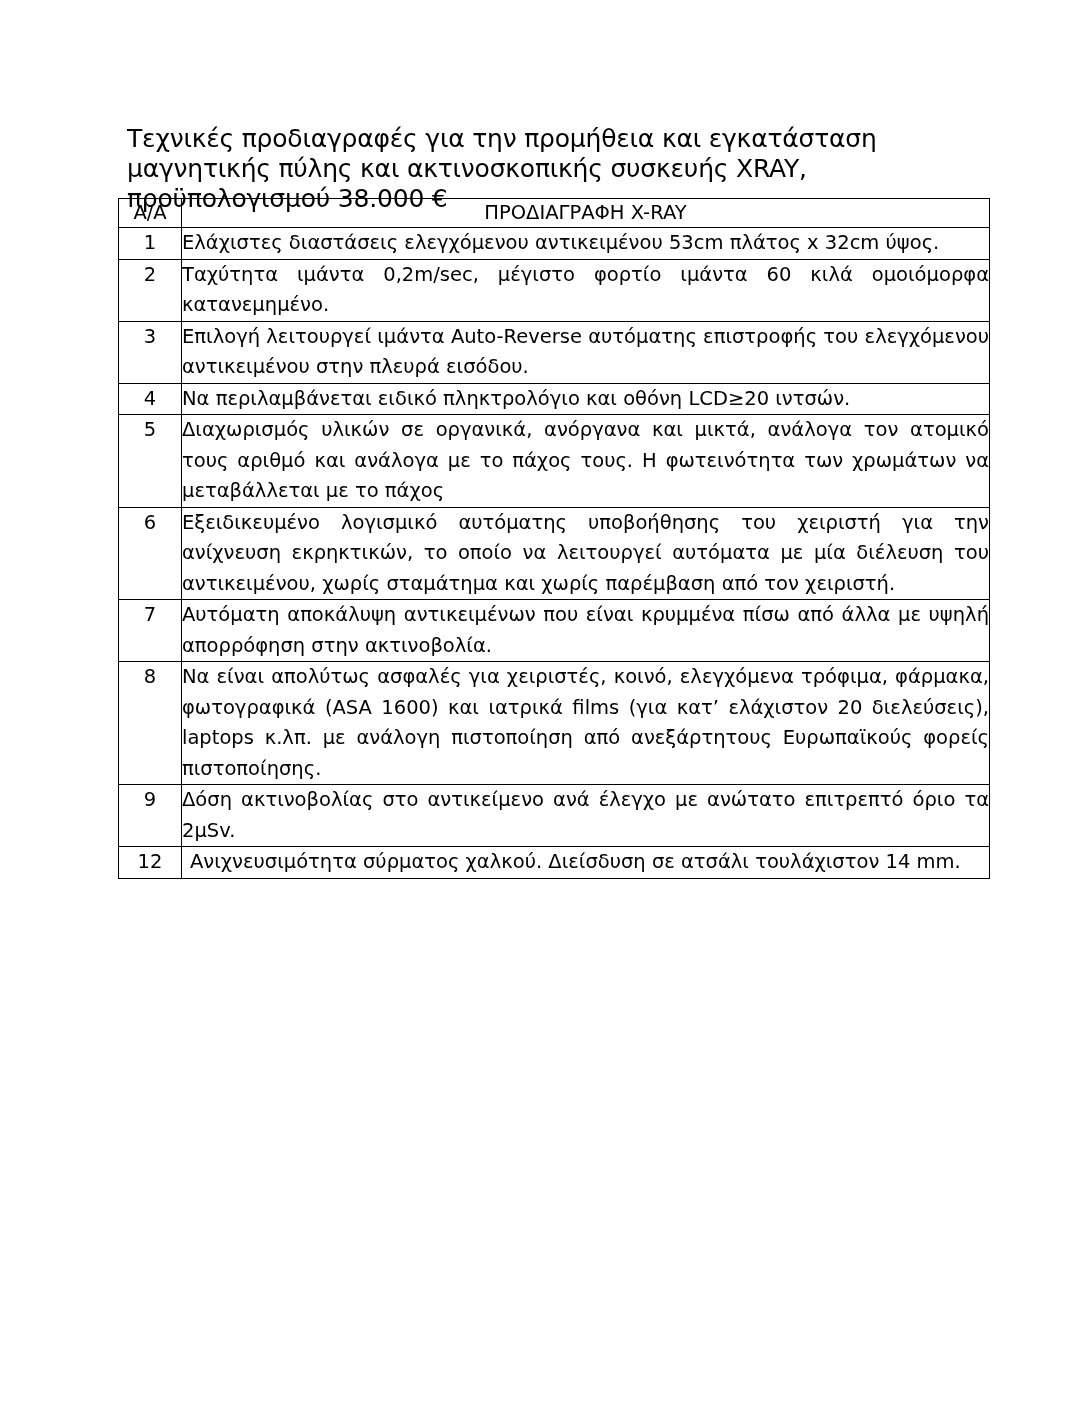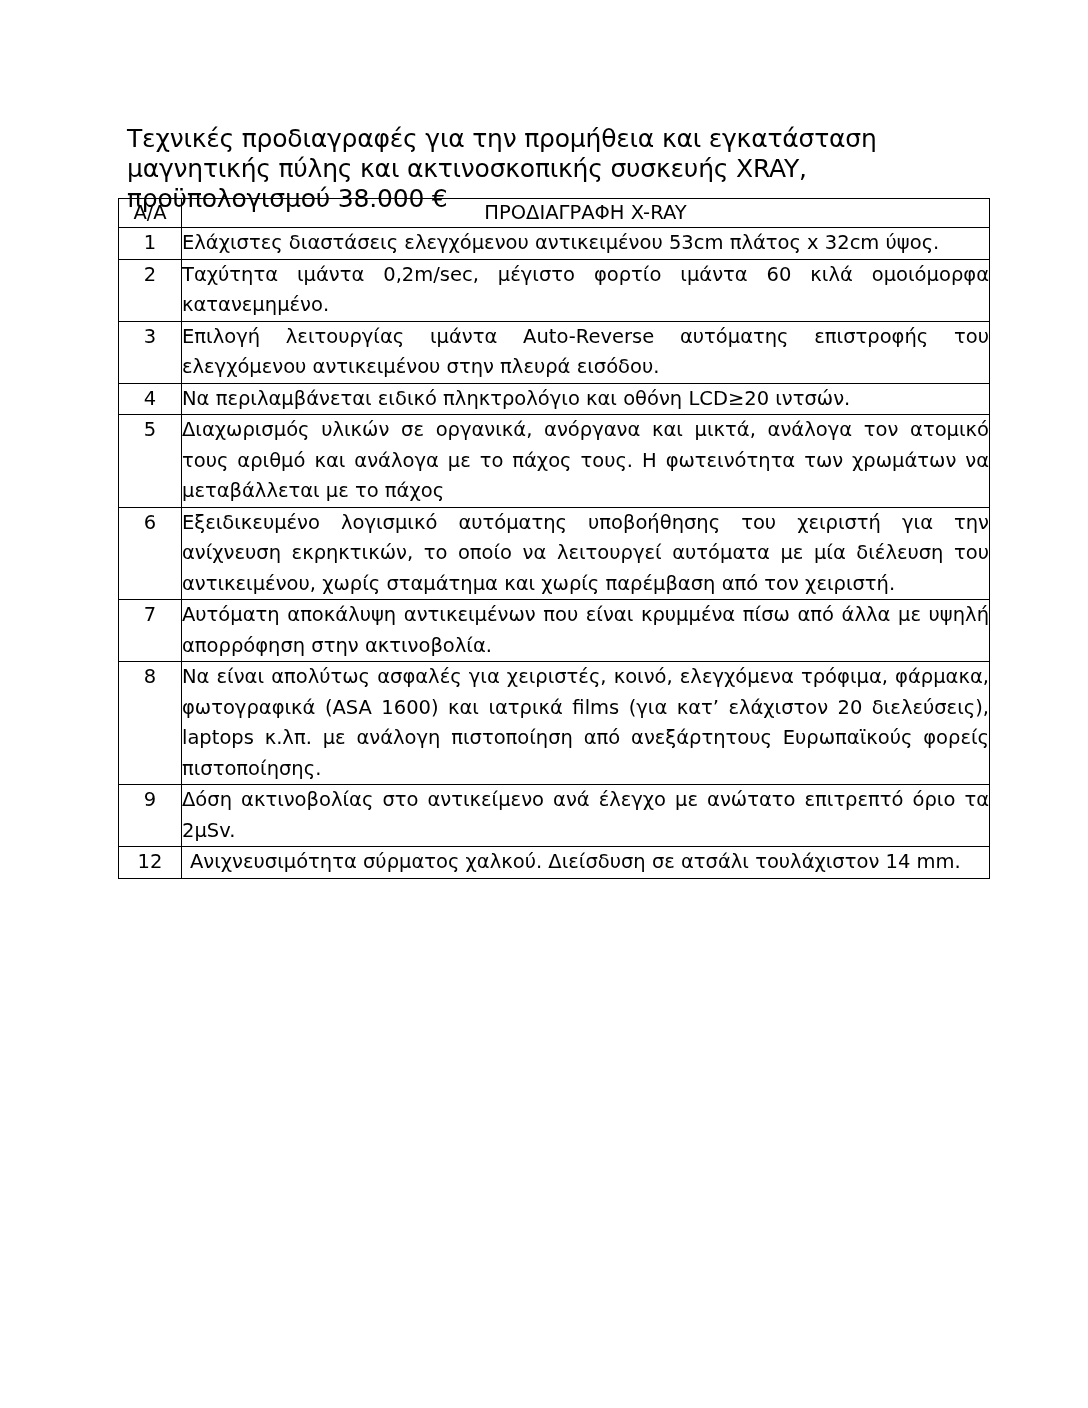--- a/index.html
+++ b/index.html
@@ -46,21 +46,21 @@
     <tr>
       <td class="num">1</td>
       <td class="txt">Ελάχιστες διαστάσεις ελεγχόμενου αντικειμένου 53cm πλάτος x 32cm ύψος.</td>
     </tr>
     <tr>
       <td class="num">2</td>
       <td class="txt">Ταχύτητα ιμάντα 0,2m/sec, μέγιστο φορτίο ιμάντα 60 κιλά ομοιόμορφα κατανεμημένο.</td>
     </tr>
     <tr>
       <td class="num">3</td>
-      <td class="txt">Επιλογή λειτουργίας ιμάντα Auto-Reverse αυτόματης επιστροφής του ελεγχόμενου αντικειμένου στην πλευρά εισόδου.</td>
+      <td class="txt">Επιλογή λειτουργεί ιμάντα Auto-Reverse αυτόματης επιστροφής του ελεγχόμενου αντικειμένου στην πλευρά εισόδου.</td>
     </tr>
     <tr>
       <td class="num">4</td>
       <td class="txt">Να περιλαμβάνεται ειδικό πληκτρολόγιο και οθόνη LCD≥20 ιντσών.</td>
     </tr>
     <tr>
       <td class="num">5</td>
       <td class="txt">Διαχωρισμός υλικών σε οργανικά, ανόργανα και μικτά, ανάλογα τον ατομικό τους αριθμό και ανάλογα με το πάχος τους. Η φωτεινότητα των χρωμάτων να μεταβάλλεται με το πάχος</td>
     </tr>
     <tr>

